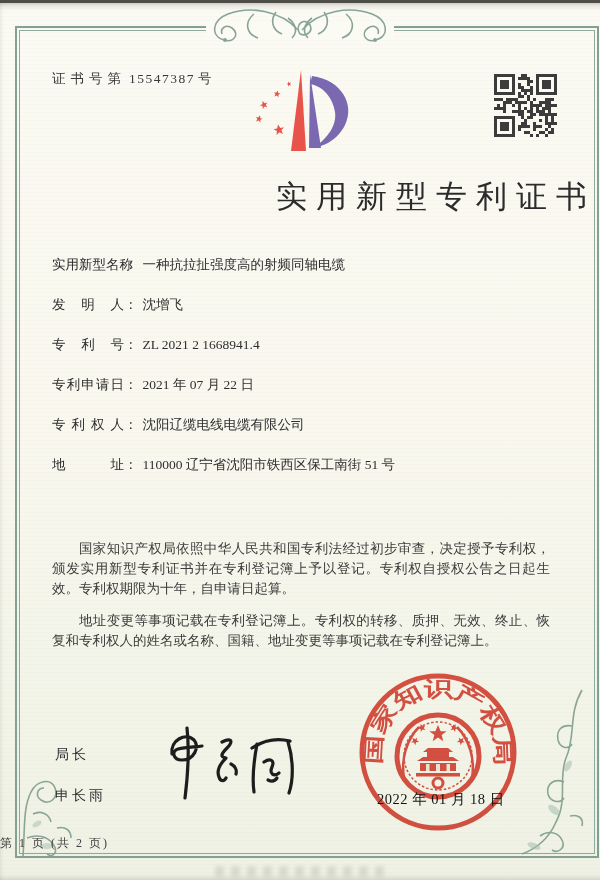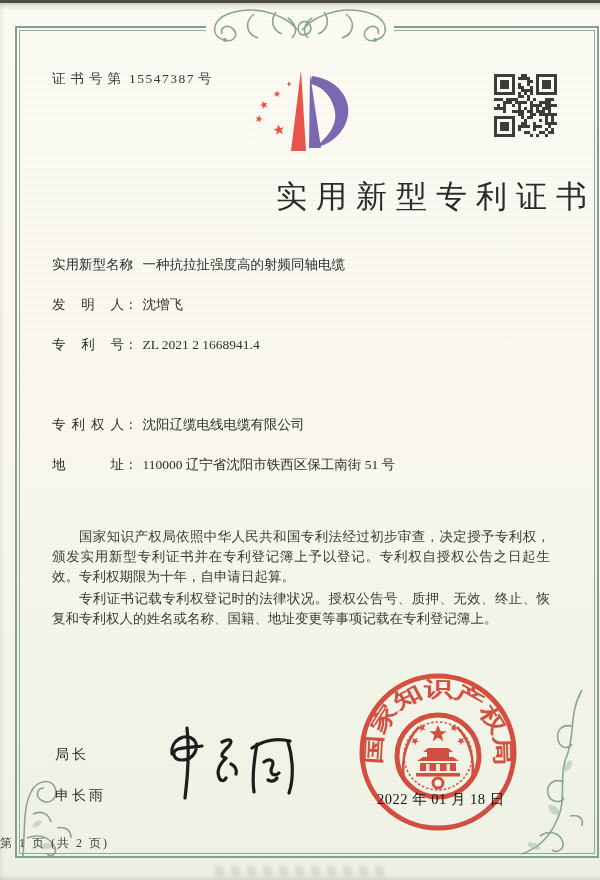--- a/index.html
+++ b/index.html
@@ -28,21 +28,21 @@
     font-size:31px;font-weight:400;letter-spacing:9px;color:#2b2b2b;margin-left:5px;}
   
   .field-row{position:absolute;left:52px;font-size:13.5px;color:#2e2e2e;white-space:nowrap;}
   .field-label{display:inline-block;width:72px;text-align:justify;text-align-last:justify;vertical-align:top;}
   .field-colon{display:inline-block;}
   .field-value{margin-left:5px;text-align:right;}
   .field-group2{position:absolute;left:287px;top:0;}
   
   .body-text{position:absolute;left:52px;top:527px;width:498px;font-size:13.5px;line-height:20px;
     color:#3b3b3b;text-align:justify;}
-  .body-text p{margin:0 0 2px 0;text-indent:2em;}
+  .body-text p{margin:12px 0 2px 0;text-indent:2em;}
   
   .signer-role{position:absolute;left:55px;top:746px;font-size:14px;letter-spacing:3px;color:#2e2e2e;}
   .signer-name{position:absolute;left:55px;top:771px;font-size:14px;letter-spacing:3px;color:#2e2e2e;margin-top:16px;}
   .signature{position:absolute;left:156px;top:720px;}
   
   .seal{position:absolute;left:352px;top:666px;opacity:.92;mix-blend-mode:multiply;}
   .seal-date{position:absolute;left:377px;top:790px;font-size:14.5px;color:#141414;letter-spacing:.5px;z-index:5;}
   
   .page-footer{position:absolute;left:0;right:0;top:835px;text-align:left;font-size:12px;
     letter-spacing:2px;color:#3f3f3f;}
@@ -262,32 +262,35 @@
 
   <div class="field-row" style="top:256px">
     <span class="field-label">实用新型名称</span><span class="field-colon">：</span><span class="field-value">一种抗拉扯强度高的射频同轴电缆</span>
   </div>
   <div class="field-row" style="top:296px">
     <span class="field-label">发明人</span><span class="field-colon">：</span><span class="field-value">沈增飞</span>
   </div>
   <div class="field-row" style="top:336px">
     <span class="field-label">专利号</span><span class="field-colon">：</span><span class="field-value">ZL 2021 2 1668941.4</span>
   </div>
+  <div class="field-row" style="top:376px">
+    <span class="field-label">专利申请日</span><span class="field-colon">：</span><span class="field-value">2021 年 07 月 22 日</span>
+  </div>
   <div class="field-row" style="top:416px">
     <span class="field-label">专利权人</span><span class="field-colon">：</span><span class="field-value">沈阳辽缆电线电缆有限公司</span>
   </div>
   <div class="field-row" style="top:456px">
     <span class="field-label">地址</span><span class="field-colon">：</span><span class="field-value">110000 辽宁省沈阳市铁西区保工南街 51 号</span>
   </div>
   <div class="field-row" style="top:497px;right:40px">
   </div>
 
   <div class="body-text">
     <p>国家知识产权局依照中华人民共和国专利法经过初步审查，决定授予专利权，颁发实用新型专利证书并在专利登记簿上予以登记。专利权自授权公告之日起生效。专利权期限为十年，自申请日起算。</p>
-    <p>专利证书记载专利权登记时的法律状况。授权公告号、质押、无效、终止、恢复和专利权人的姓名或名称、国籍、地址变更等事项记载在专利登记簿上。</p>
+    <p>地址变更等事项记载在专利登记簿上。专利权的转移、质押、无效、终止、恢复和专利权人的姓名或名称、国籍、地址变更等事项记载在专利登记簿上。</p>
   </div>
 
   <div class="signer-role">局长</div>
   <div class="signer-name">申长雨</div>
 
   <svg class="signature" width="160" height="85" viewBox="0 0 160 85">
     <g stroke="#1d1d1d" stroke-width="3.2" fill="none" stroke-linecap="round" stroke-linejoin="round">
       <path d="M16,34 C14,20 30,12 38,20 C44,27 38,40 26,40 C17,40 15,31 22,29 C30,27 40,27 46,26"></path>
       <path d="M31,8 C33,26 32,54 29,78"></path>
       <path d="M66,22 C74,18 78,20 72,27 C66,33 63,37 70,38 C64,44 60,50 63,57 C64,61 68,62 70,58"></path>

